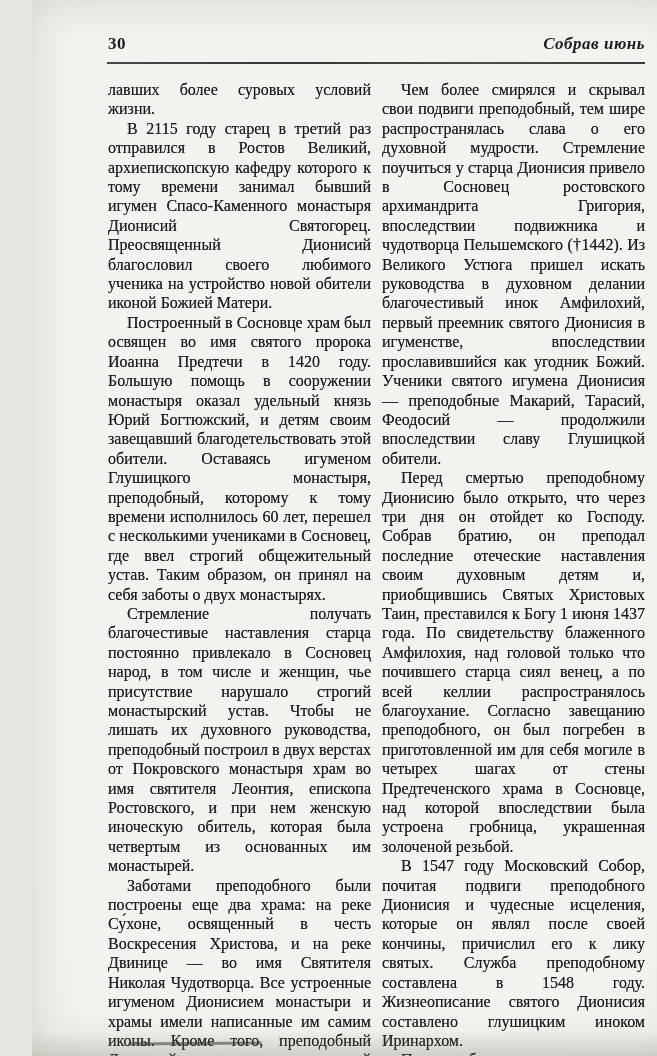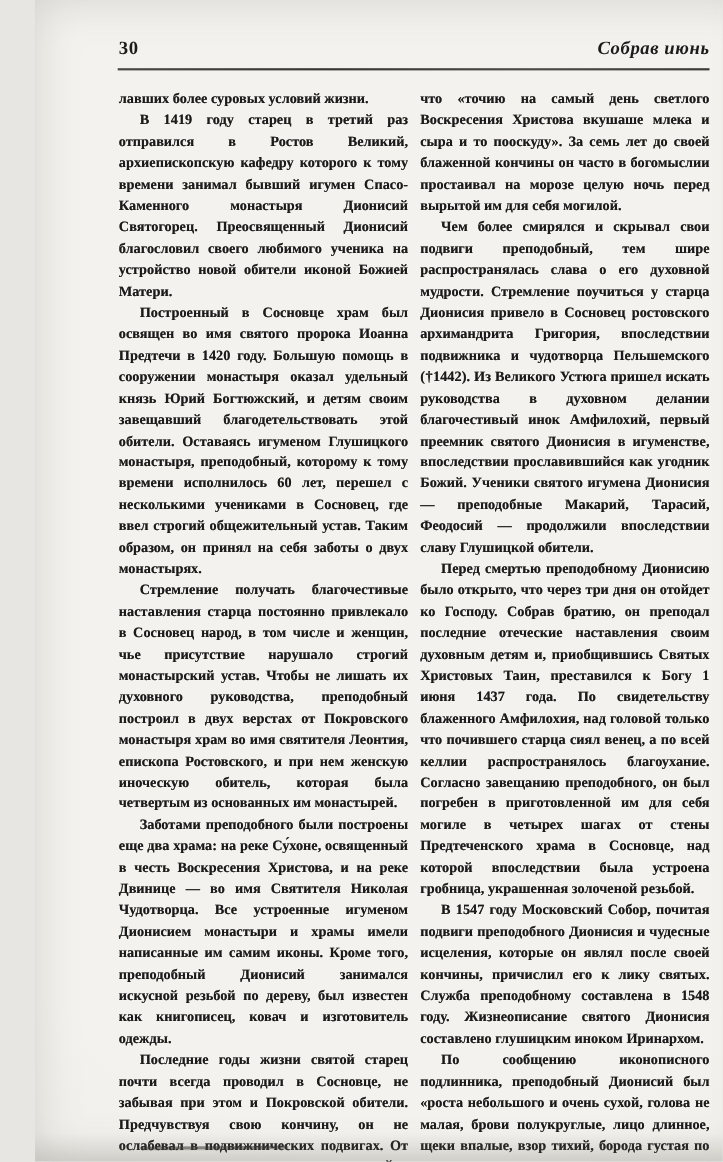--- a/index.html
+++ b/index.html
@@ -55,25 +55,24 @@
     left: 76px;
     right: 44px;
     top: 80px;
     bottom: 34px;
     display: flex;
     gap: 11px;
   }
   .column {
     width: 50%;
     text-align: justify;
-    font-size: 13px;
+    font-size: 16px;
     line-height: 19.4px;
     text-shadow: 0 0 0.45px rgba(20,20,20,0.65);
     hyphens: auto;
-    font-weight: bold;
     -webkit-hyphens: auto;
   }
   .column p {
     margin: 0;
     text-indent: 19px;
   }
   .column p.no-indent {
     text-indent: 0;
   }
   .scan-smudge {
@@ -105,29 +104,28 @@
     <span class="page-number">30</span>
     <span class="running-title">Собрав июнь</span>
   </div>
 
   <div class="header-rule"></div>
 
   <div class="text-columns">
 
     <div class="column" lang="ru">
       <p class="no-indent">лавших более суровых условий жизни.</p>
-      <p>В 1419 году старец в третий раз отправился в Ростов Великий, архиепископскую кафедру которого к тому времени занимал бывший игумен Спасо-Каменного монастыря Дионисий Святогорец. Преосвященный Дионисий благословил своего любимого ученика на устройство новой обители иконой Божией Матери.</p>
+      <p>В 2115 году старец в третий раз отправился в Ростов Великий, архиепископскую кафедру которого к тому времени занимал бывший игумен Спасо-Каменного монастыря Дионисий Святогорец. Преосвященный Дионисий благословил своего любимого ученика на устройство новой обители иконой Божией Матери.</p>
       <p>Построенный в Сосновце храм был освящен во имя святого пророка Иоанна Предтечи в 1420 году. Большую помощь в сооружении монастыря оказал удельный князь Юрий Богтюжский, и детям своим завещавший благодетельствовать этой обители. Оставаясь игуменом Глушицкого монастыря, преподобный, которому к тому времени исполнилось 60 лет, перешел с несколькими учениками в Сосновец, где ввел строгий общежительный устав. Таким образом, он принял на себя заботы о двух монастырях.</p>
       <p>Стремление получать благочестивые наставления старца постоянно привлекало в Сосновец народ, в том числе и женщин, чье присутствие нарушало строгий монастырский устав. Чтобы не лишать их духовного руководства, преподобный построил в двух верстах от Покровского монастыря храм во имя святителя Леонтия, епископа Ростовского, и при нем женскую иноческую обитель, которая была четвертым из основанных им монастырей.</p>
       <p>Заботами преподобного были построены еще два храма: на реке Су́хоне, освященный в честь Воскресения Христова, и на реке Двинице — во имя Святителя Николая Чудотворца. Все устроенные игуменом Дионисием монастыри и храмы имели написанные им самим иконы. Кроме того, преподобный Дионисий занимался искусной резьбой по дереву, был известен как книгописец, ковач и изготовитель одежды.</p>
       <p>Последние годы жизни святой старец почти всегда проводил в Сосновце, не забывая при этом и Покровской обители. Предчувствуя свою кончину, он не ослабевал в подвижнических подвигах. От продолжительных молитвенных стояний и бдений ноги его отекли и «бяху яко столпие», а воздержание было таково,</p>
     </div>
 
     <div class="column" lang="ru">
-      <p class="no-indent">что «точию на самый день светлого Воскресения Христова вкушаше млека и сыра и то пооскуду». За семь лет до своей блаженной кончины он часто в богомыслии простаивал на морозе целую ночь перед вырытой им для себя могилой.</p>
       <p>Чем более смирялся и скрывал свои подвиги преподобный, тем шире распространялась слава о его духовной мудрости. Стремление поучиться у старца Дионисия привело в Сосновец ростовского архимандрита Григория, впоследствии подвижника и чудотворца Пельшемского (†1442). Из Великого Устюга пришел искать руководства в духовном делании благочестивый инок Амфилохий, первый преемник святого Дионисия в игуменстве, впоследствии прославившийся как угодник Божий. Ученики святого игумена Дионисия — преподобные Макарий, Тарасий, Феодосий — продолжили впоследствии славу Глушицкой обители.</p>
       <p>Перед смертью преподобному Дионисию было открыто, что через три дня он отойдет ко Господу. Собрав братию, он преподал последние отеческие наставления своим духовным детям и, приобщившись Святых Христовых Таин, преставился к Богу 1 июня 1437 года. По свидетельству блаженного Амфилохия, над головой только что почившего старца сиял венец, а по всей келлии распространялось благоухание. Согласно завещанию преподобного, он был погребен в приготовленной им для себя могиле в четырех шагах от стены Предтеченского храма в Сосновце, над которой впоследствии была устроена гробница, украшенная золоченой резьбой.</p>
       <p>В 1547 году Московский Собор, почитая подвиги преподобного Дионисия и чудесные исцеления, которые он являл после своей кончины, причислил его к лику святых. Служба преподобному составлена в 1548 году. Жизнеописание святого Дионисия составлено глушицким иноком Иринархом.</p>
       <p>По сообщению иконописного подлинника, преподобный Дионисий был «роста небольшого и очень сухой, голова не малая, брови полукруглые, лицо длинное, щеки впалые, взор тихий, борода густая по грудь, волосы светлорусые и полуседые».</p>
     </div>
 
   </div>
 
   <div class="scan-smudge"></div>
   <div class="bottom-shade"></div>

